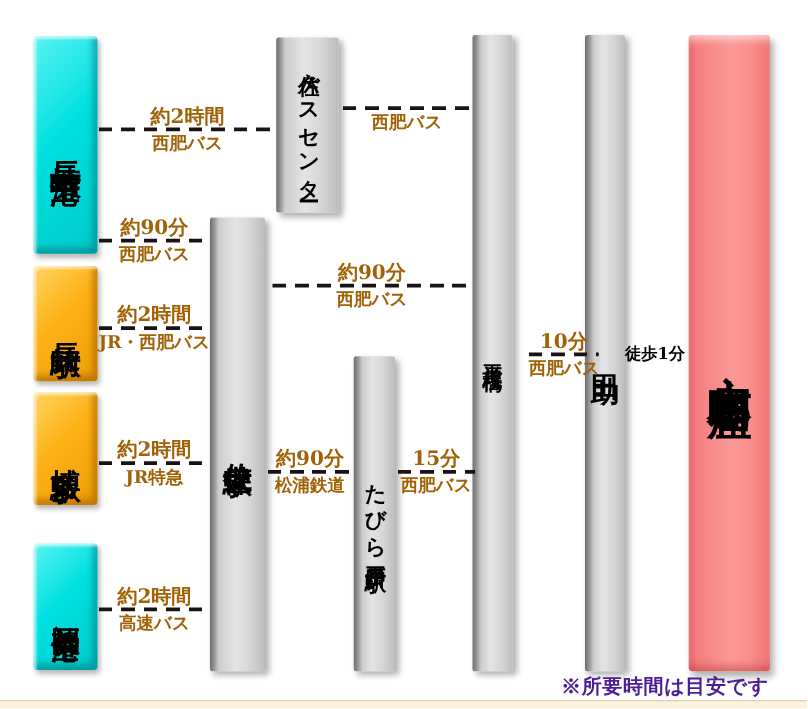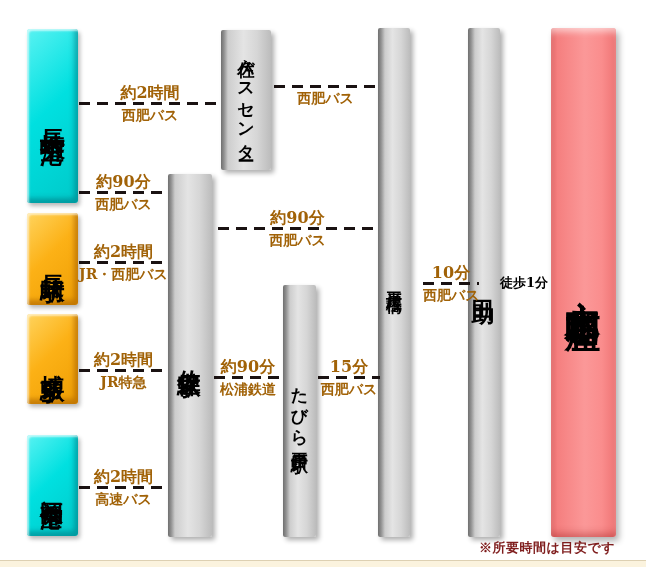--- a/index.html
+++ b/index.html
@@ -47,21 +47,21 @@
   .route .dur  { font-size:16px; line-height:17px; height:17px; white-space:nowrap; }
   .route .dash {
     height:3px; margin-top:1px;
     background:repeating-linear-gradient(90deg, var(--dash,#1a1212) 0 11px, transparent 11px 18px);
   }
   .route .mode { font-size:14px; line-height:15px; margin-top:3px; white-space:nowrap; }
   .walk { position:absolute; font-weight:bold; color:#000; font-size:13px; white-space:nowrap; }
   
   .footnote {
     position:absolute; top:539px; right:31px;
-    font-size:13px; font-weight:bold; color:#7f1d1d; letter-spacing:.5px; white-space:nowrap;text-align:right;
+    font-size:16px; font-weight:bold; color:#4c1d95; letter-spacing:.5px; white-space:nowrap;text-align:right;
   }
   .bottom-strip {
     position:absolute; left:0; bottom:0; width:100%; height:6px;
     background:var(--strip,#fbf3de); border-top:1px solid #ddd0b2;
   }
 </style>
 </head>
 <body>
 
 <div class="canvas">

